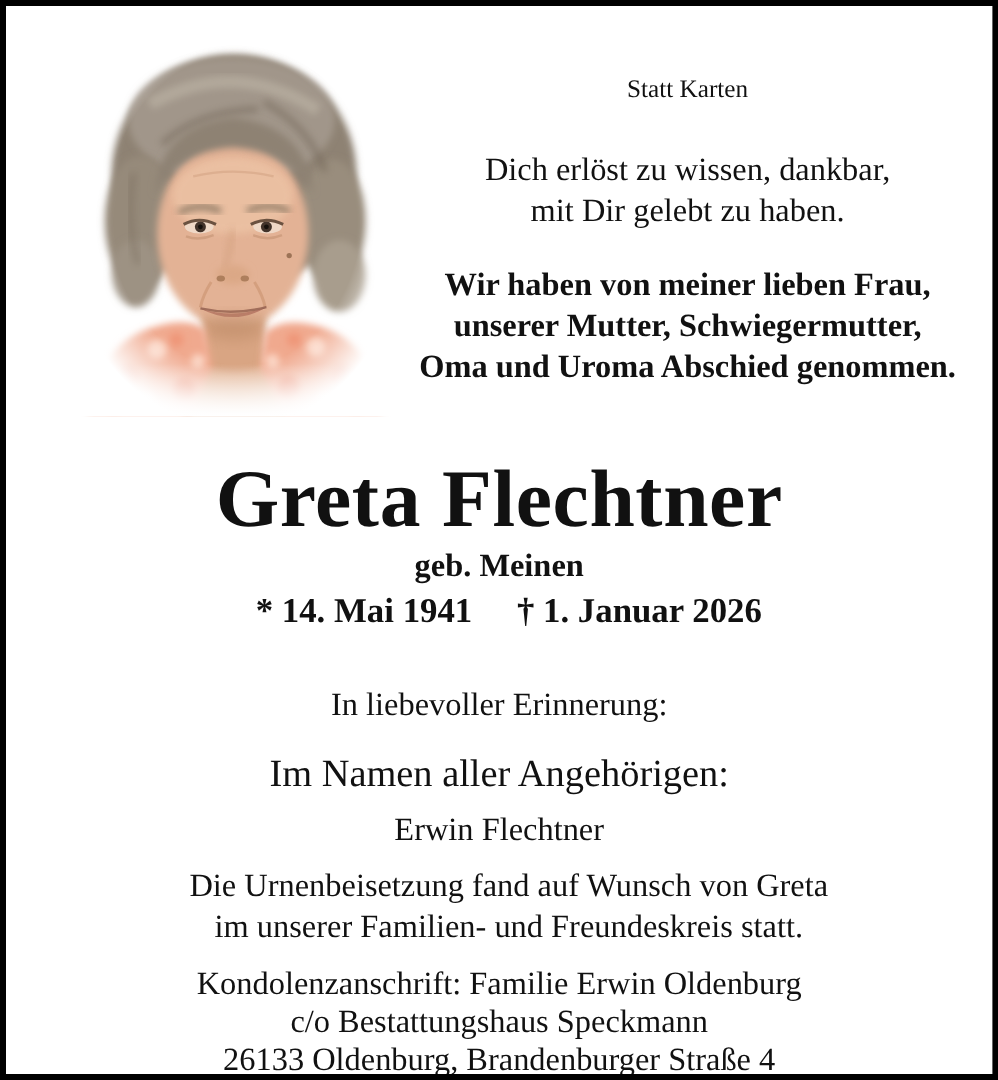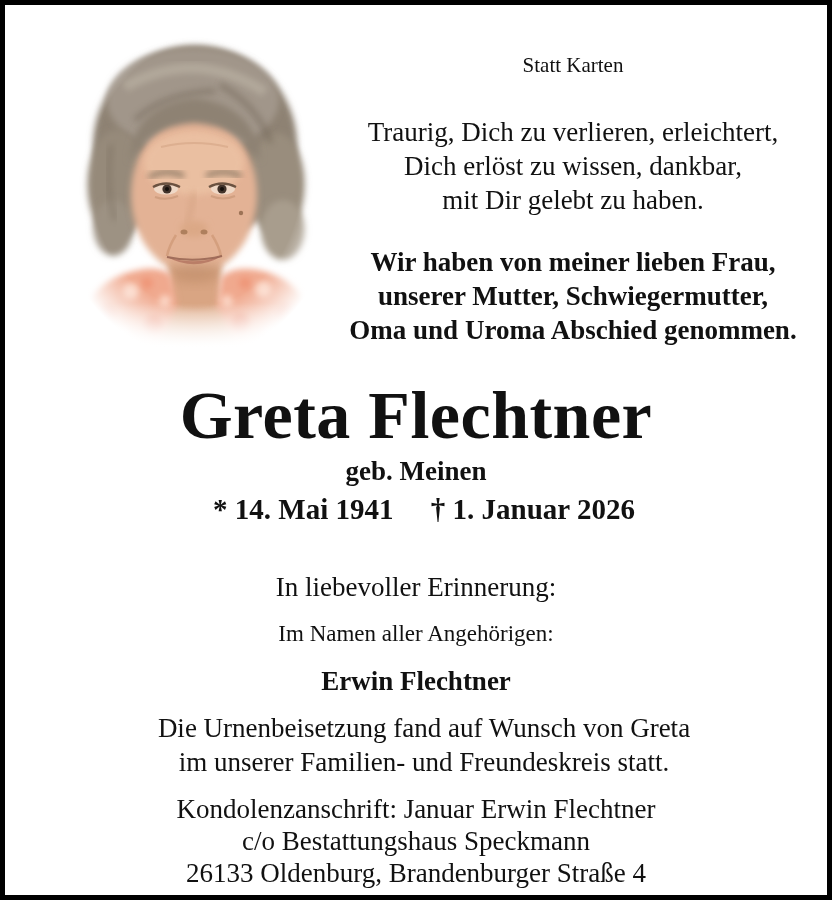--- a/index.html
+++ b/index.html
@@ -5,34 +5,34 @@
   html, body { margin: 0; padding: 0; background: #ffffff; }
   .page {
     width: 832px; height: 900px;
     box-sizing: border-box;
     border: 5px solid #000000;
     background: #ffffff;
     font-family: "Liberation Serif", "DejaVu Serif", serif;
     color: #111111;
     overflow: hidden;
   }
-  .top { display: flex; align-items: flex-end; padding: 20px 0 0 60px; }
+  .top { display: flex; align-items: center; padding: 20px 0 0 60px; }
   .photo-wrap { width: 262px; height: 322px; flex: 0 0 auto; }
   .top-text { flex: 1 1 auto; text-align: center; padding: 12px 8px 0 0; }
   .statt { font-size: 21px; line-height: 24px; }
   .poem { margin-top: 38px; font-size: 27px; line-height: 34px; }
   .farewell { margin-top: 28px; font-size: 27px; line-height: 34px; font-weight: bold; }
   .center { text-align: center; }
   .name { margin-top: 30px; font-size: 68px; line-height: 76px; font-weight: bold; letter-spacing: 0.5px; }
   .birthname { margin-top: 2px; font-size: 27px; line-height: 32px; font-weight: bold; }
   .dates { margin-top: 4px; font-size: 29px; line-height: 36px; font-weight: bold; margin-left: 16px; }
   .dates .death { margin-left: 30px; }
   .remembrance { margin-top: 42px; font-size: 27px; line-height: 36px; }
-  .in-namen { margin-top: 11px; font-size: 23px; line-height: 36px; }
-  .mourner { margin-top: 11px; font-size: 27px; line-height: 36px; font-weight: bold; }
+  .in-namen { margin-top: 21px; font-size: 32px; line-height: 36px; }
+  .mourner { margin-top: 11px; font-size: 27px; line-height: 36px; font-weight: normal; }
   .burial { margin-top: 12px; font-size: 27px; line-height: 34px; padding-left: 16px; }
   .condolence { margin-top: 14px; font-size: 27px; line-height: 32px; }
 </style>
 </head>
 <body>
 
 <div class="page">
 
   <div class="top">
 
@@ -126,21 +126,20 @@
         </g>
 
         <rect x="0" y="0" width="262" height="322" fill="url(#vign)"></rect>
         <rect x="0" y="278" width="262" height="44" fill="url(#fadeB)"></rect>
       </svg>
     </div>
 
     <div class="top-text">
       <div class="statt">Statt Karten</div>
       <div class="poem">
-        <div>Traurig, Dich zu verlieren, erleichtert,</div>
         <div>Dich erlöst zu wissen, dankbar,</div>
         <div>mit Dir gelebt zu haben.</div>
       </div>
       <div class="farewell">
         <div>Wir haben von meiner lieben Frau,</div>
         <div>unserer Mutter, Schwiegermutter,</div>
         <div>Oma und Uroma Abschied genommen.</div>
       </div>
     </div>
 
@@ -156,18 +155,18 @@
   <div class="remembrance center">In liebevoller Erinnerung:</div>
   <div class="in-namen center">Im Namen aller Angehörigen:</div>
   <div class="mourner center">Erwin Flechtner</div>
 
   <div class="burial center">
     <div>Die Urnenbeisetzung fand auf Wunsch von Greta</div>
     <div>im unserer Familien- und Freundeskreis statt.</div>
   </div>
 
   <div class="condolence center">
-    <div>Kondolenzanschrift: Januar Erwin Flechtner</div>
+    <div>Kondolenzanschrift: Familie Erwin Oldenburg</div>
     <div>c/o Bestattungshaus Speckmann</div>
     <div>26133 Oldenburg, Brandenburger Straße 4</div>
   </div>
 
 </div>
 
 </body></html>

